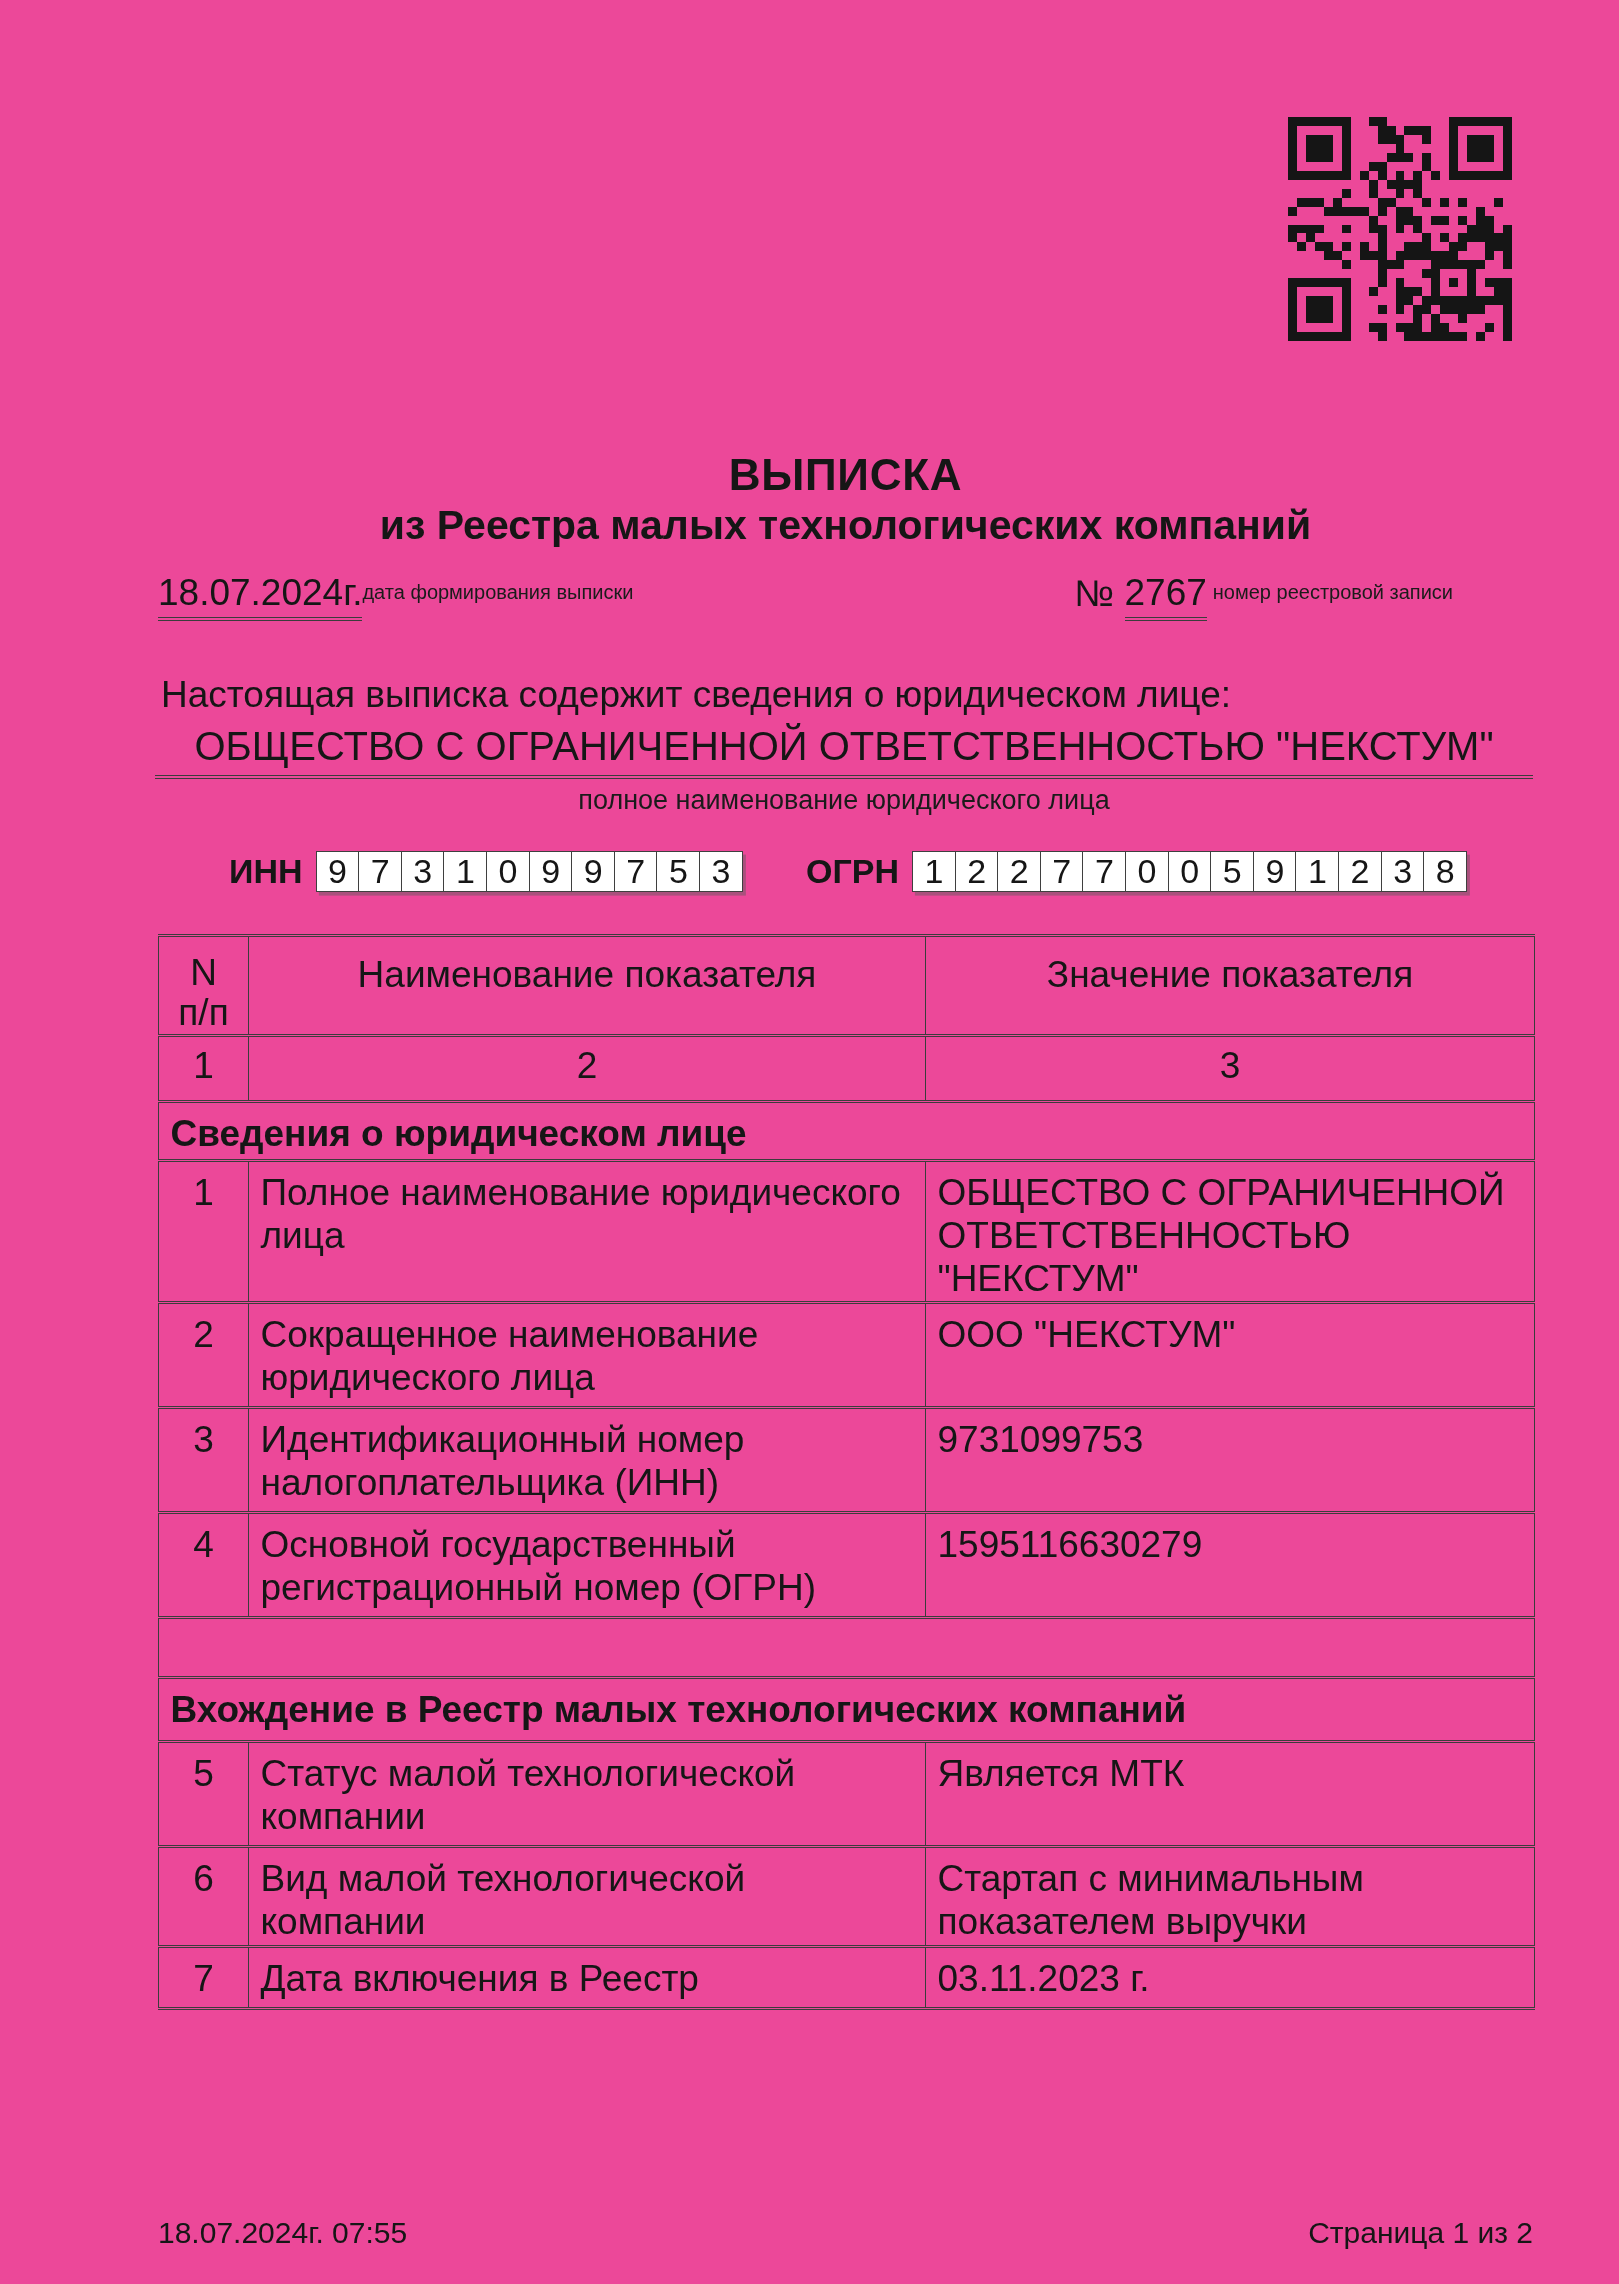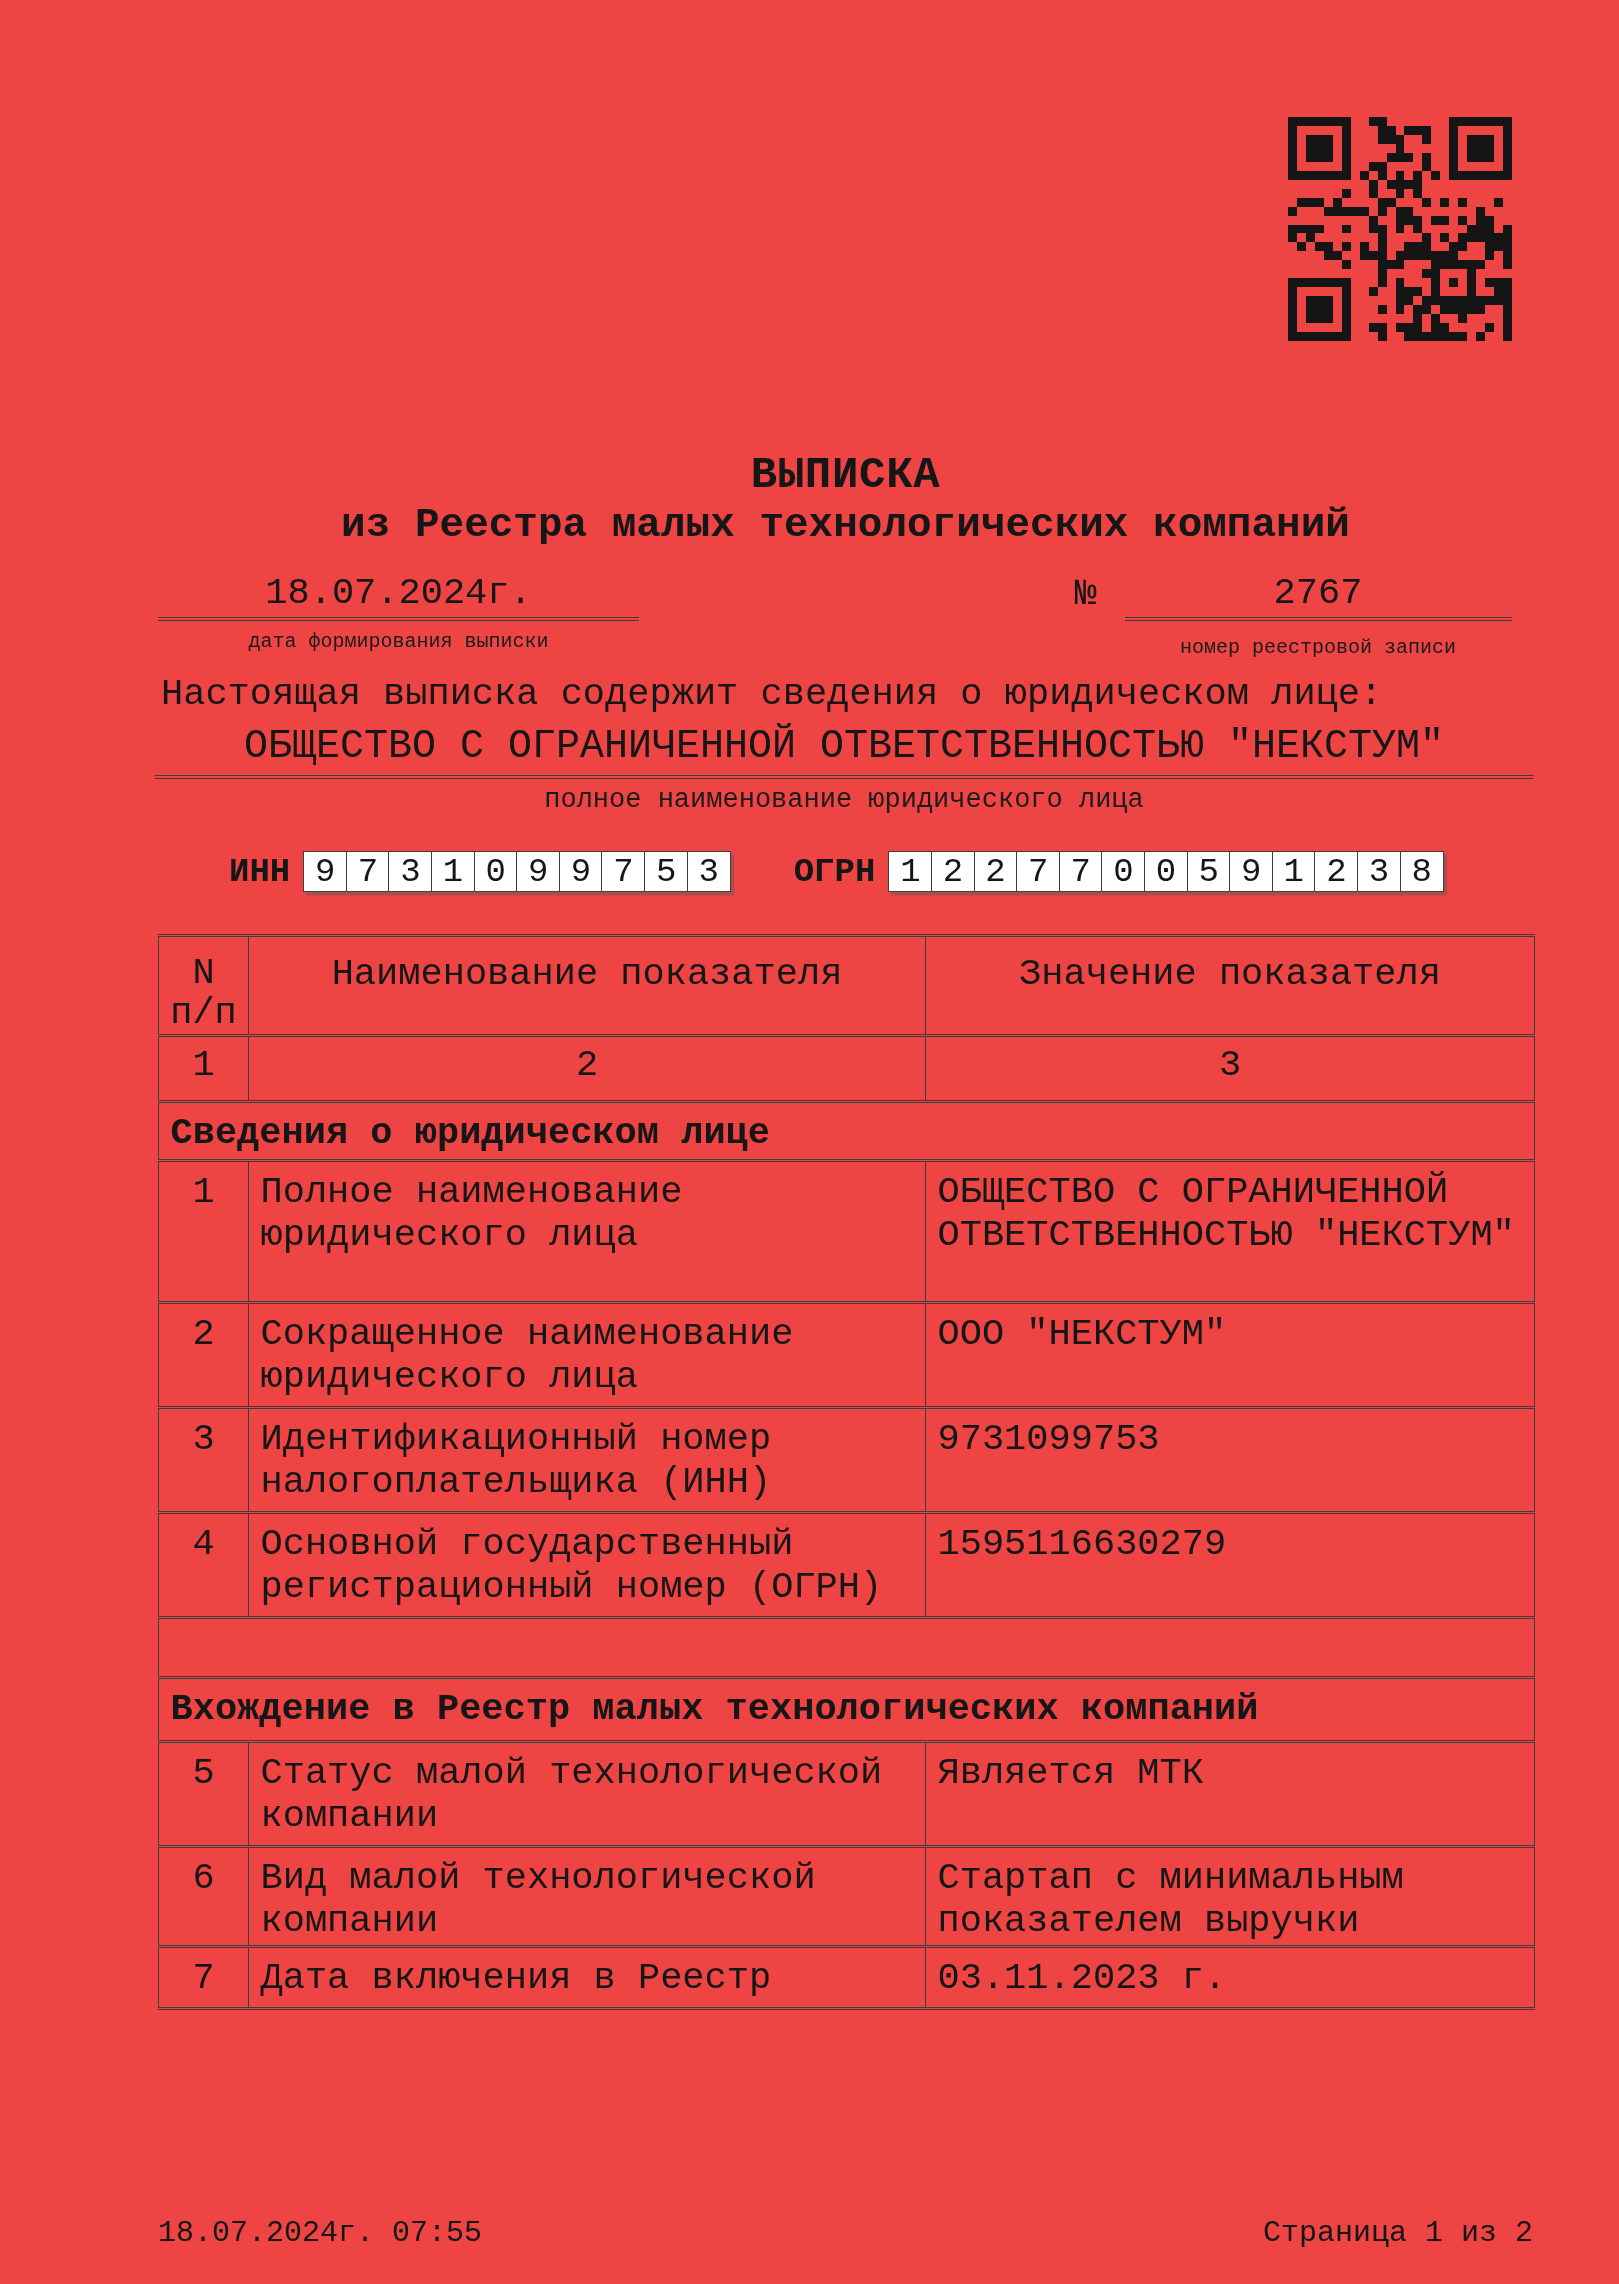--- a/index.html
+++ b/index.html
@@ -1,36 +1,36 @@
 <!DOCTYPE html>
 <html style="font-size:11.5px"><head>
 <meta charset="utf-8">
 <style>
   html,body{margin:0;padding:0;background:#ffffff;}
   .page{
     position:relative;
     width:1619px;
     height:2284px;
-    background:#ef4444;
-    font-family:Liberation Mono, monospace;
+    background:#ec4899;
+    font-family:Liberation Sans, sans-serif;
     color:#161616;
     overflow:hidden;
   }
   
   .qr-wrap{position:absolute;left:1288px;top:117px;width:224px;height:224px;}
   .qr-wrap svg{display:block;width:100%;height:100%;}
 
   
   .title-block{position:absolute;left:158px;right:86px;top:450px;text-align:center;}
   .doc-title{font-size:44px;font-weight:bold;line-height:50px;letter-spacing:0.7px;}
   .doc-subtitle{font-size:41px;font-weight:bold;line-height:50px;}
 
   
   .ref-row{position:absolute;left:158px;right:86px;top:573px;display:flex;align-items:flex-start;}
-  .ref-item{display:flex;flex-direction:column;}
+  .ref-item{display:flex;flex-direction:row;}
   .ref-item .ref-value{
     font-size:37px;line-height:40px;text-align:center;
     padding-bottom:4.3px;border-bottom:4.3px double #3c3c3c;
   }
   .ref-item .ref-label{font-size:20px;line-height:31.5px;text-align:center;padding-top:4.3px;color:#1b1b1b;}
   .ref-date{width:481px;}
   .ref-right{display:flex;margin-left:auto;margin-right:21.5px;}
   .no-sign{font-size:37px;line-height:42px;width:50px;}
   .ref-number{width:387px;gap:6px;}
 

